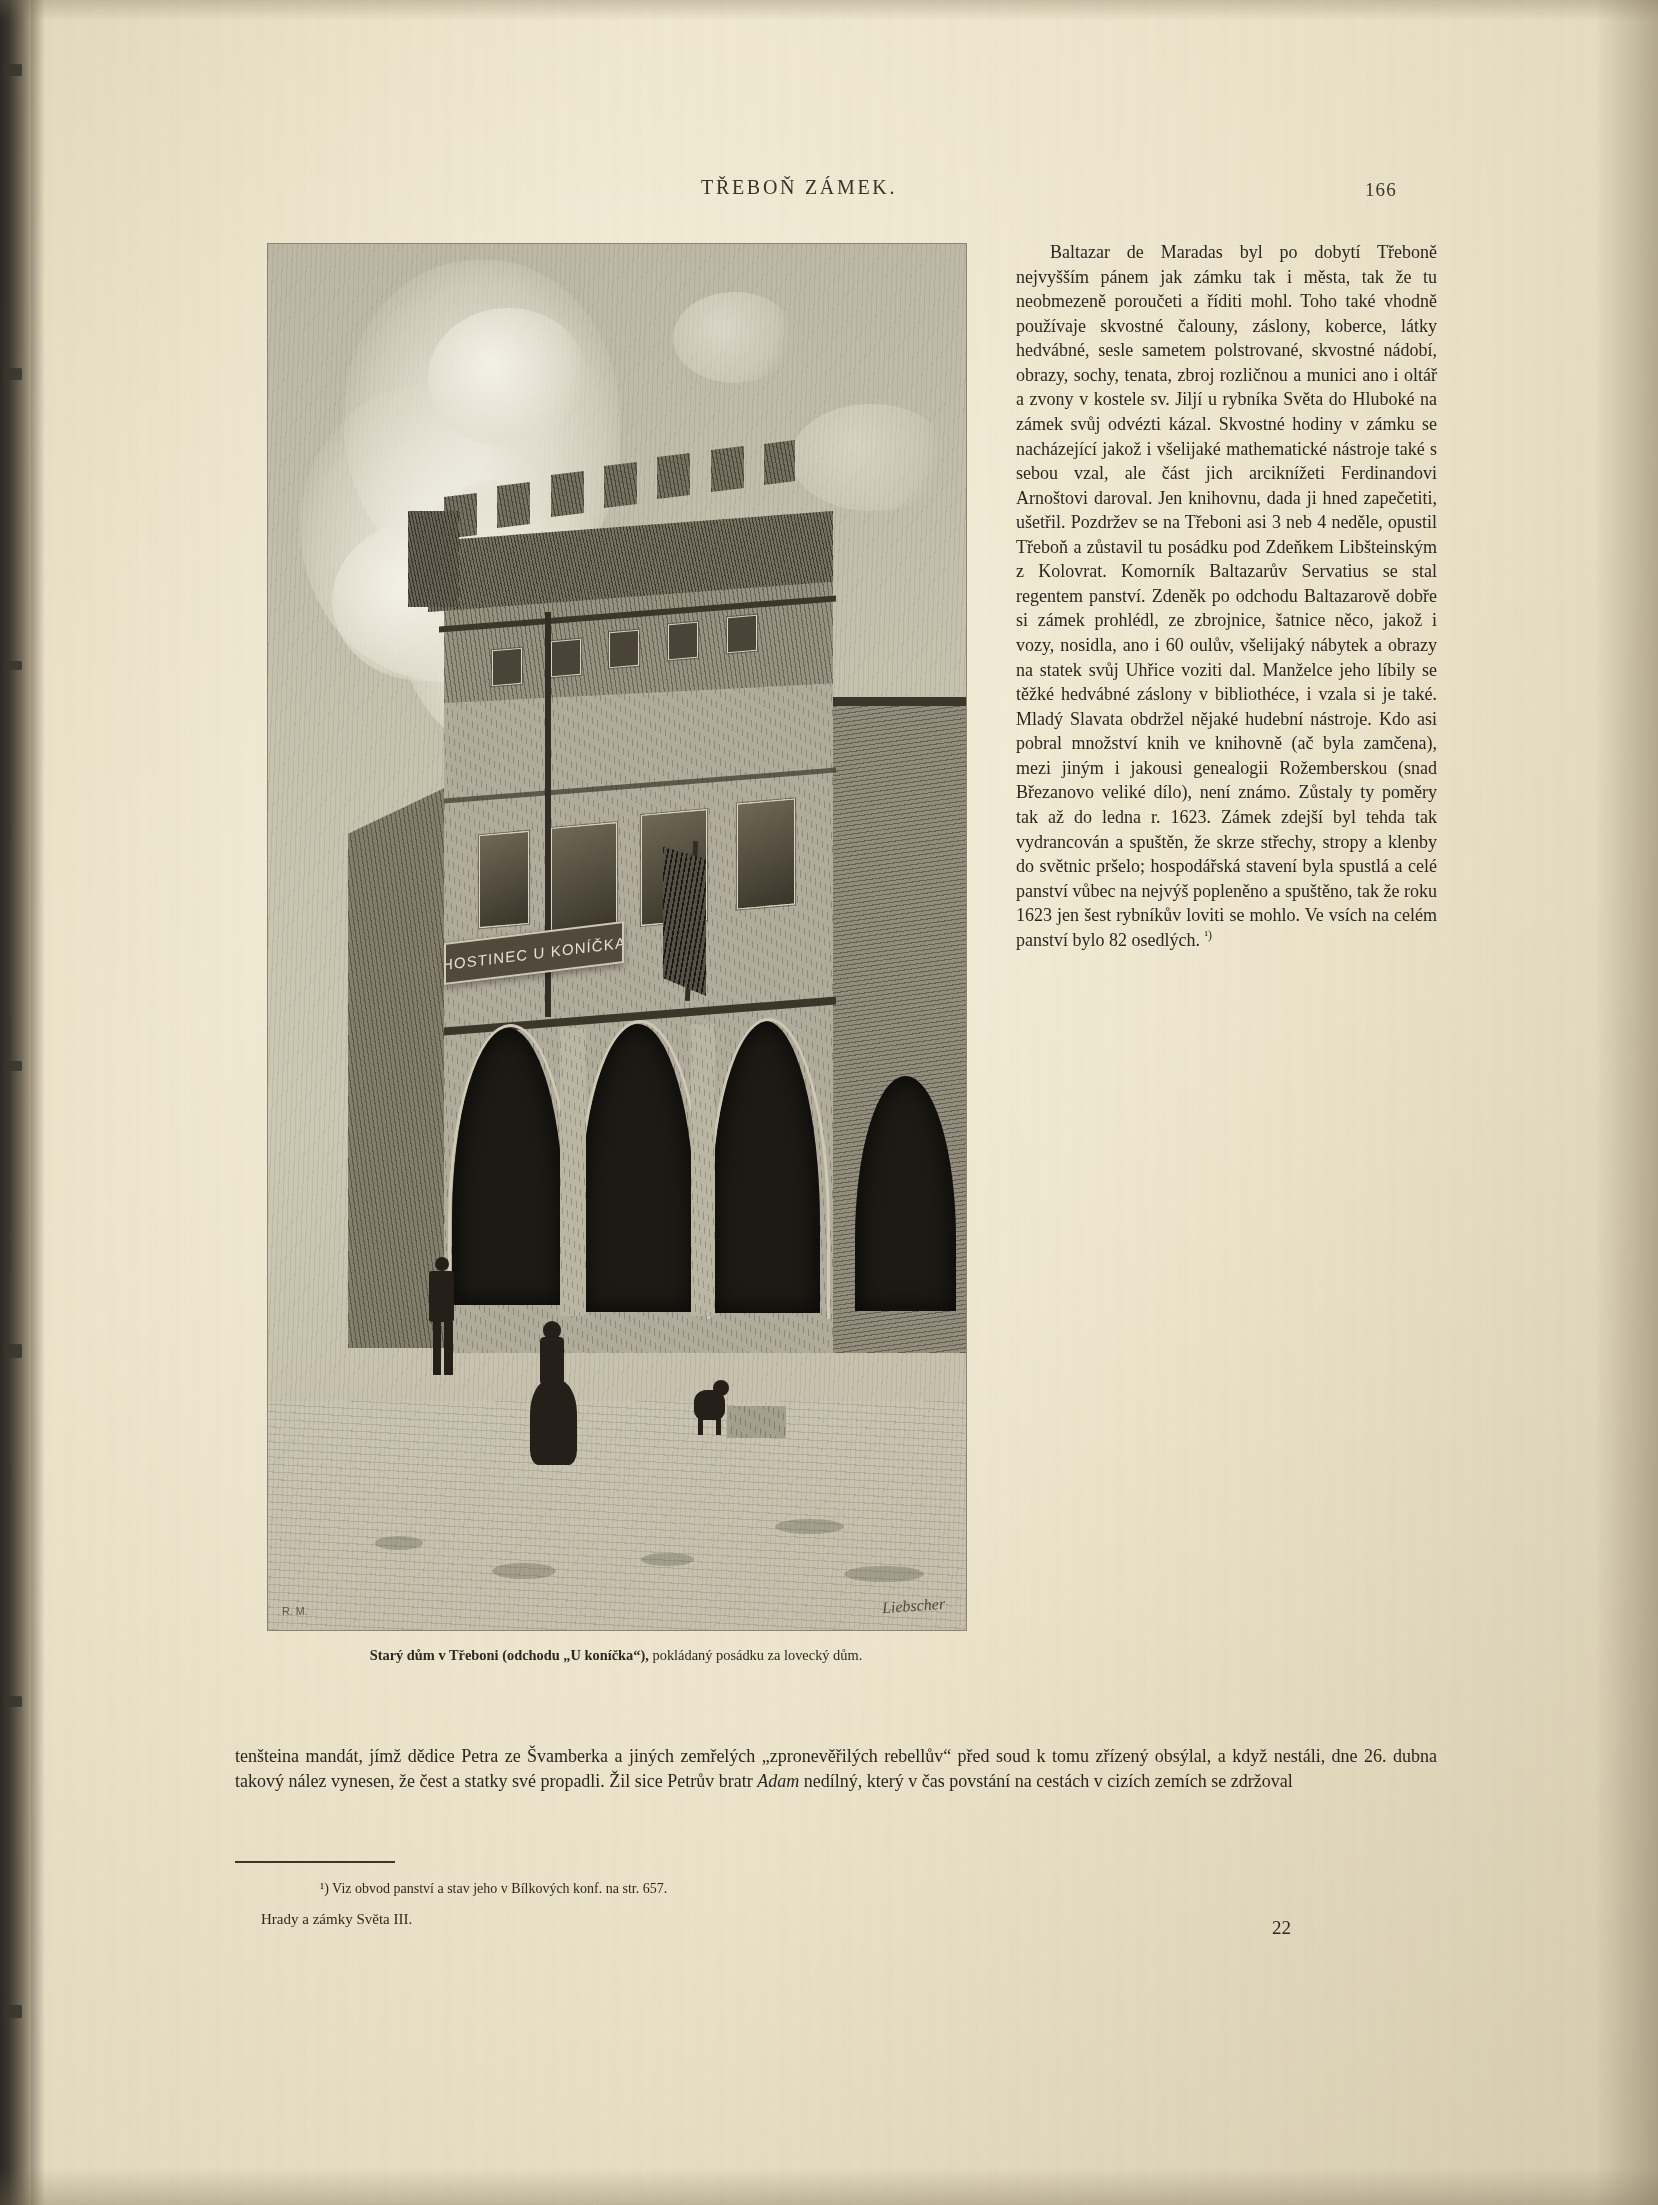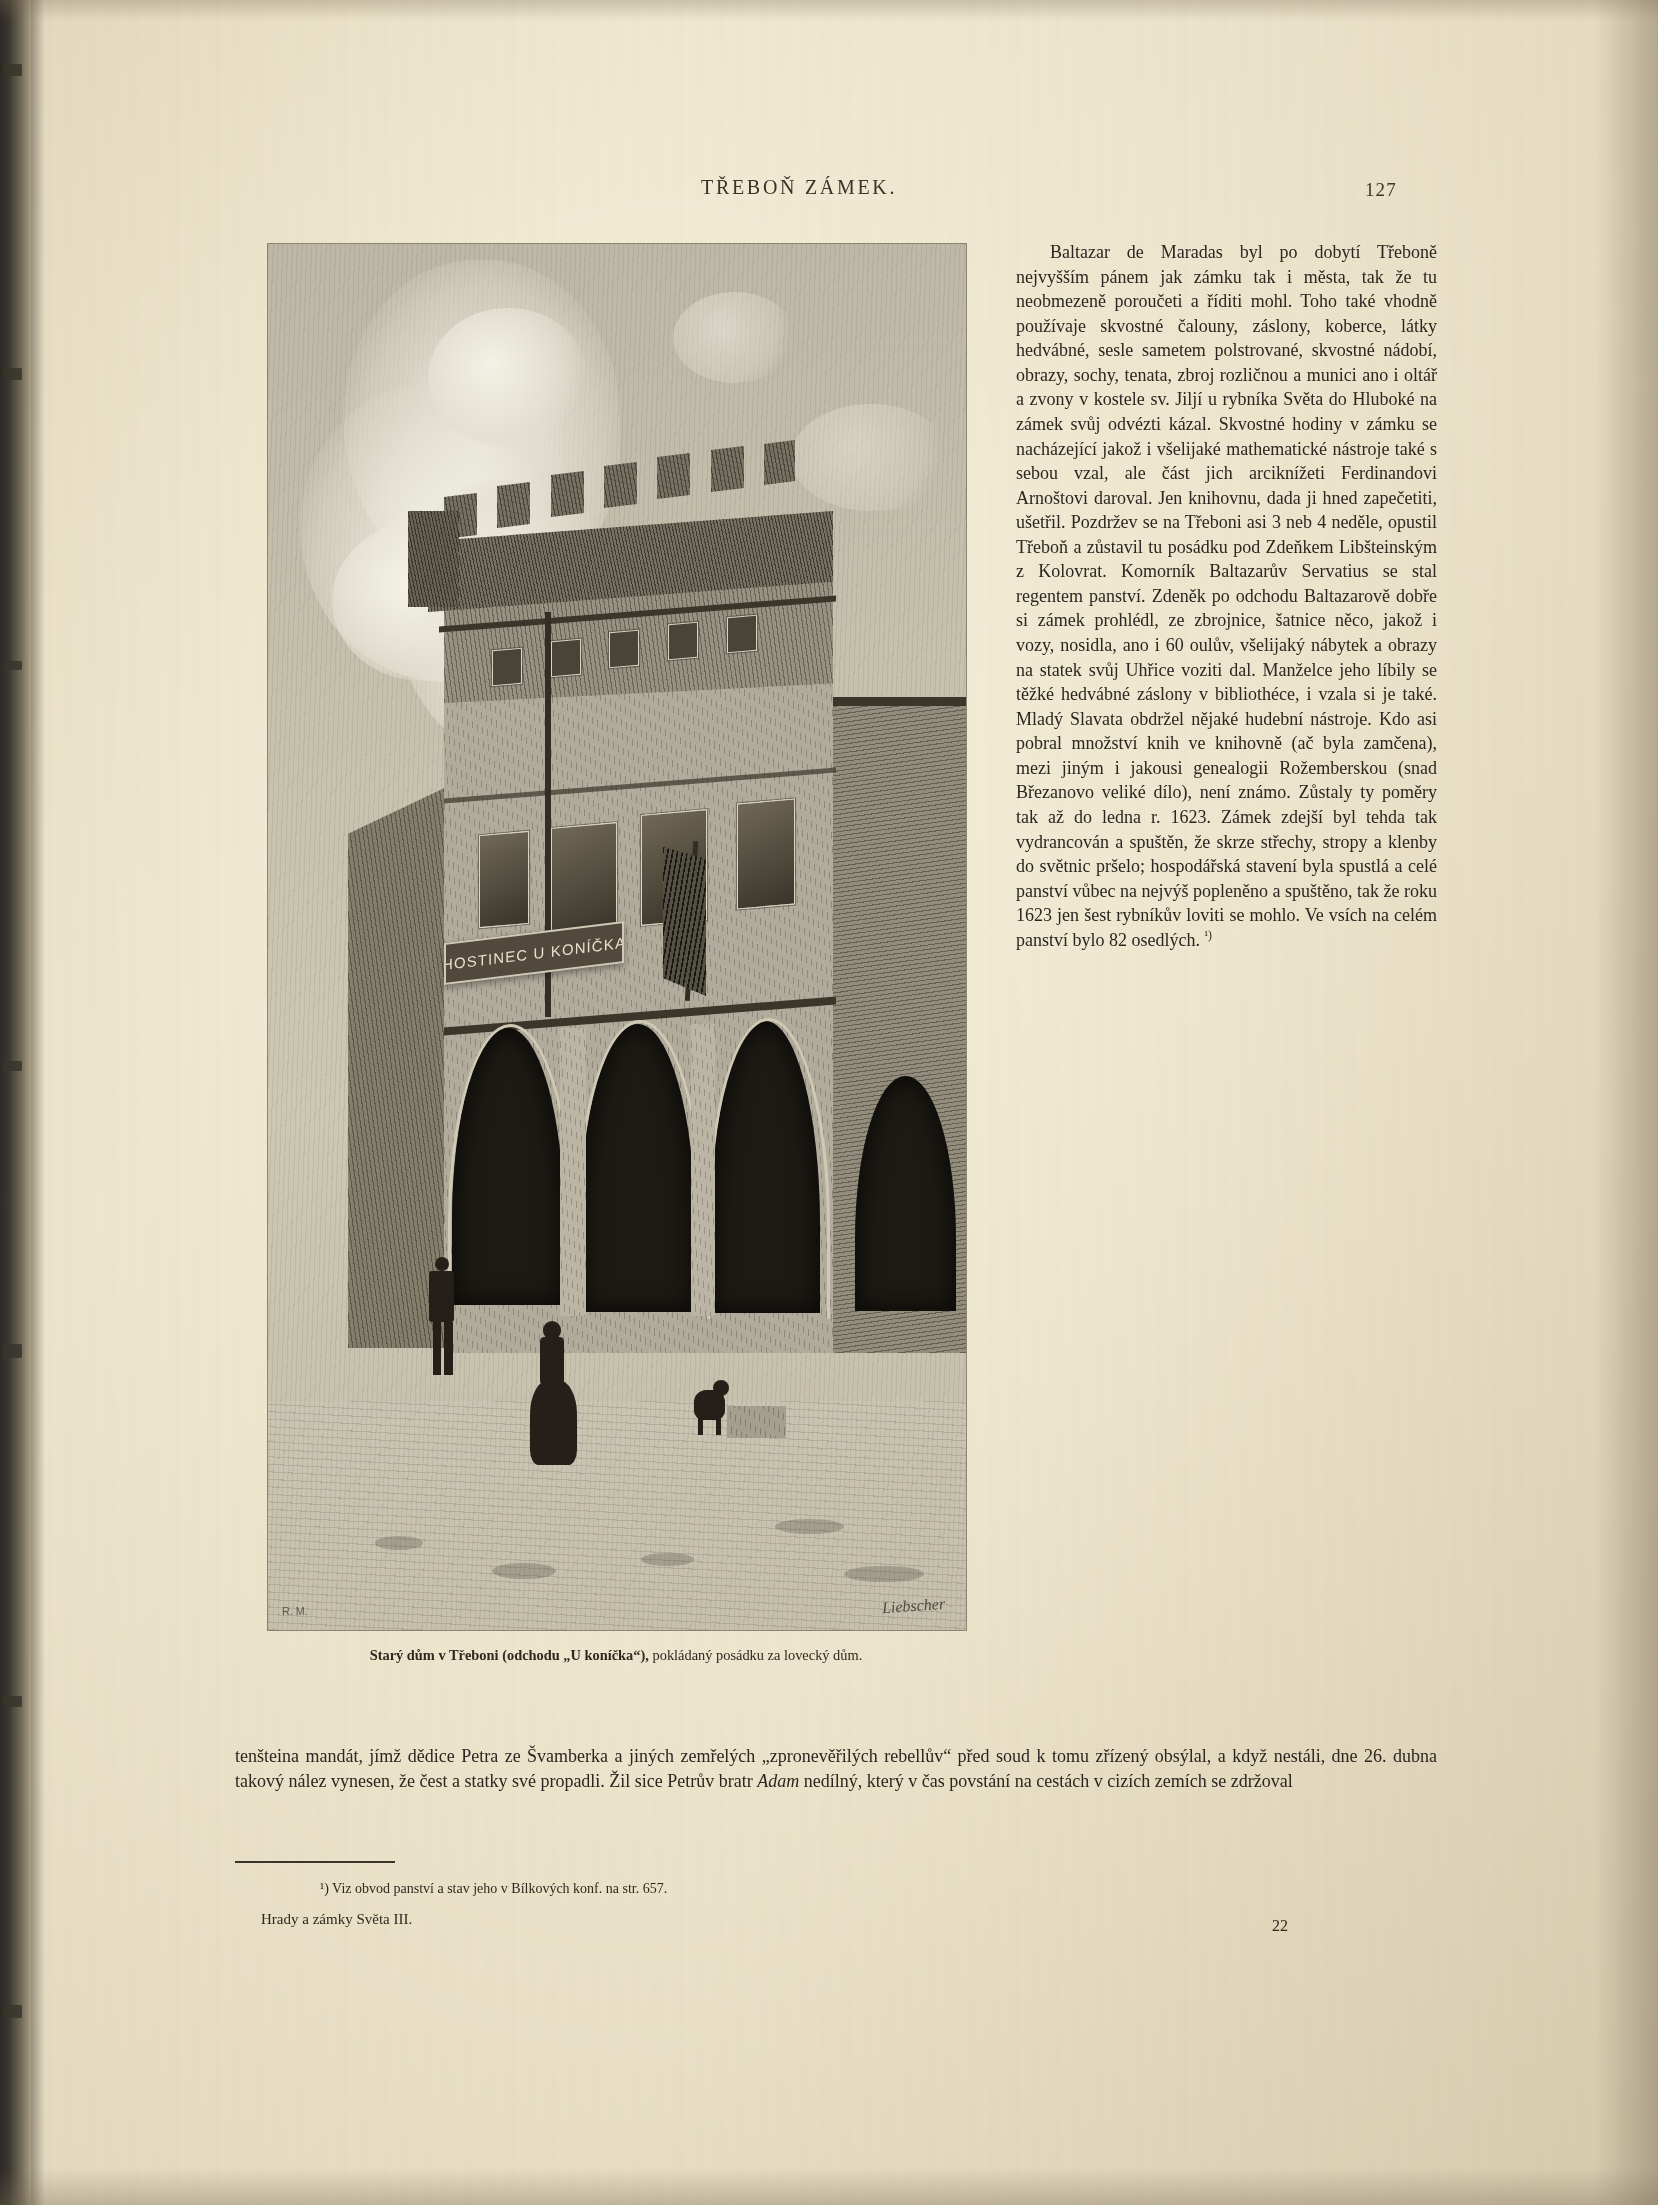--- a/index.html
+++ b/index.html
@@ -304,21 +304,21 @@
     position: absolute;
     left: 261px;
     top: 1911px;
     font-size: 15px;
     color: #2e291f;
   }
   .sheet-num {
     position: absolute;
     left: 1272px;
     top: 1917px;
-    font-size: 16px;
+    font-size: 19px;
     color: #2e291f;
   }
   .italic { font-style: italic; }
 </style>
 </head>
 <body>
 
 <div class="page">
 
   <div class="paper-tone"></div>
@@ -331,21 +331,21 @@
   <div class="edge-mark" style="top:661px;height:8.5px"></div>
   <div class="edge-mark" style="top:1061px;height:9.6px"></div>
   <div class="edge-mark" style="top:1344px;height:14px"></div>
   <div class="edge-mark" style="top:1696px;height:10.7px"></div>
   <div class="edge-mark" style="top:2005px;height:12.8px"></div>
   <div class="top-edge"></div>
   <div class="right-edge"></div>
   <div class="bottom-edge"></div>
 
   <div class="running-head">TŘEBOŇ ZÁMEK.</div>
-  <div class="folio">127</div>
+  <div class="folio">166</div>
 
   <div class="figure">
     <div class="plate">
       <div class="sky"></div>
       <div class="sky-hatch"></div>
 
       <div class="smoke" style="left:75px; top:16px; width:277px; height:331px;"></div>
       <div class="smoke" style="left:32px; top:139px; width:277px; height:299px;"></div>
       <div class="smoke" style="left:128px; top:235px; width:224px; height:277px;"></div>
       <div class="cloud" style="left:160px; top:64px; width:160px; height:139px;"></div>

